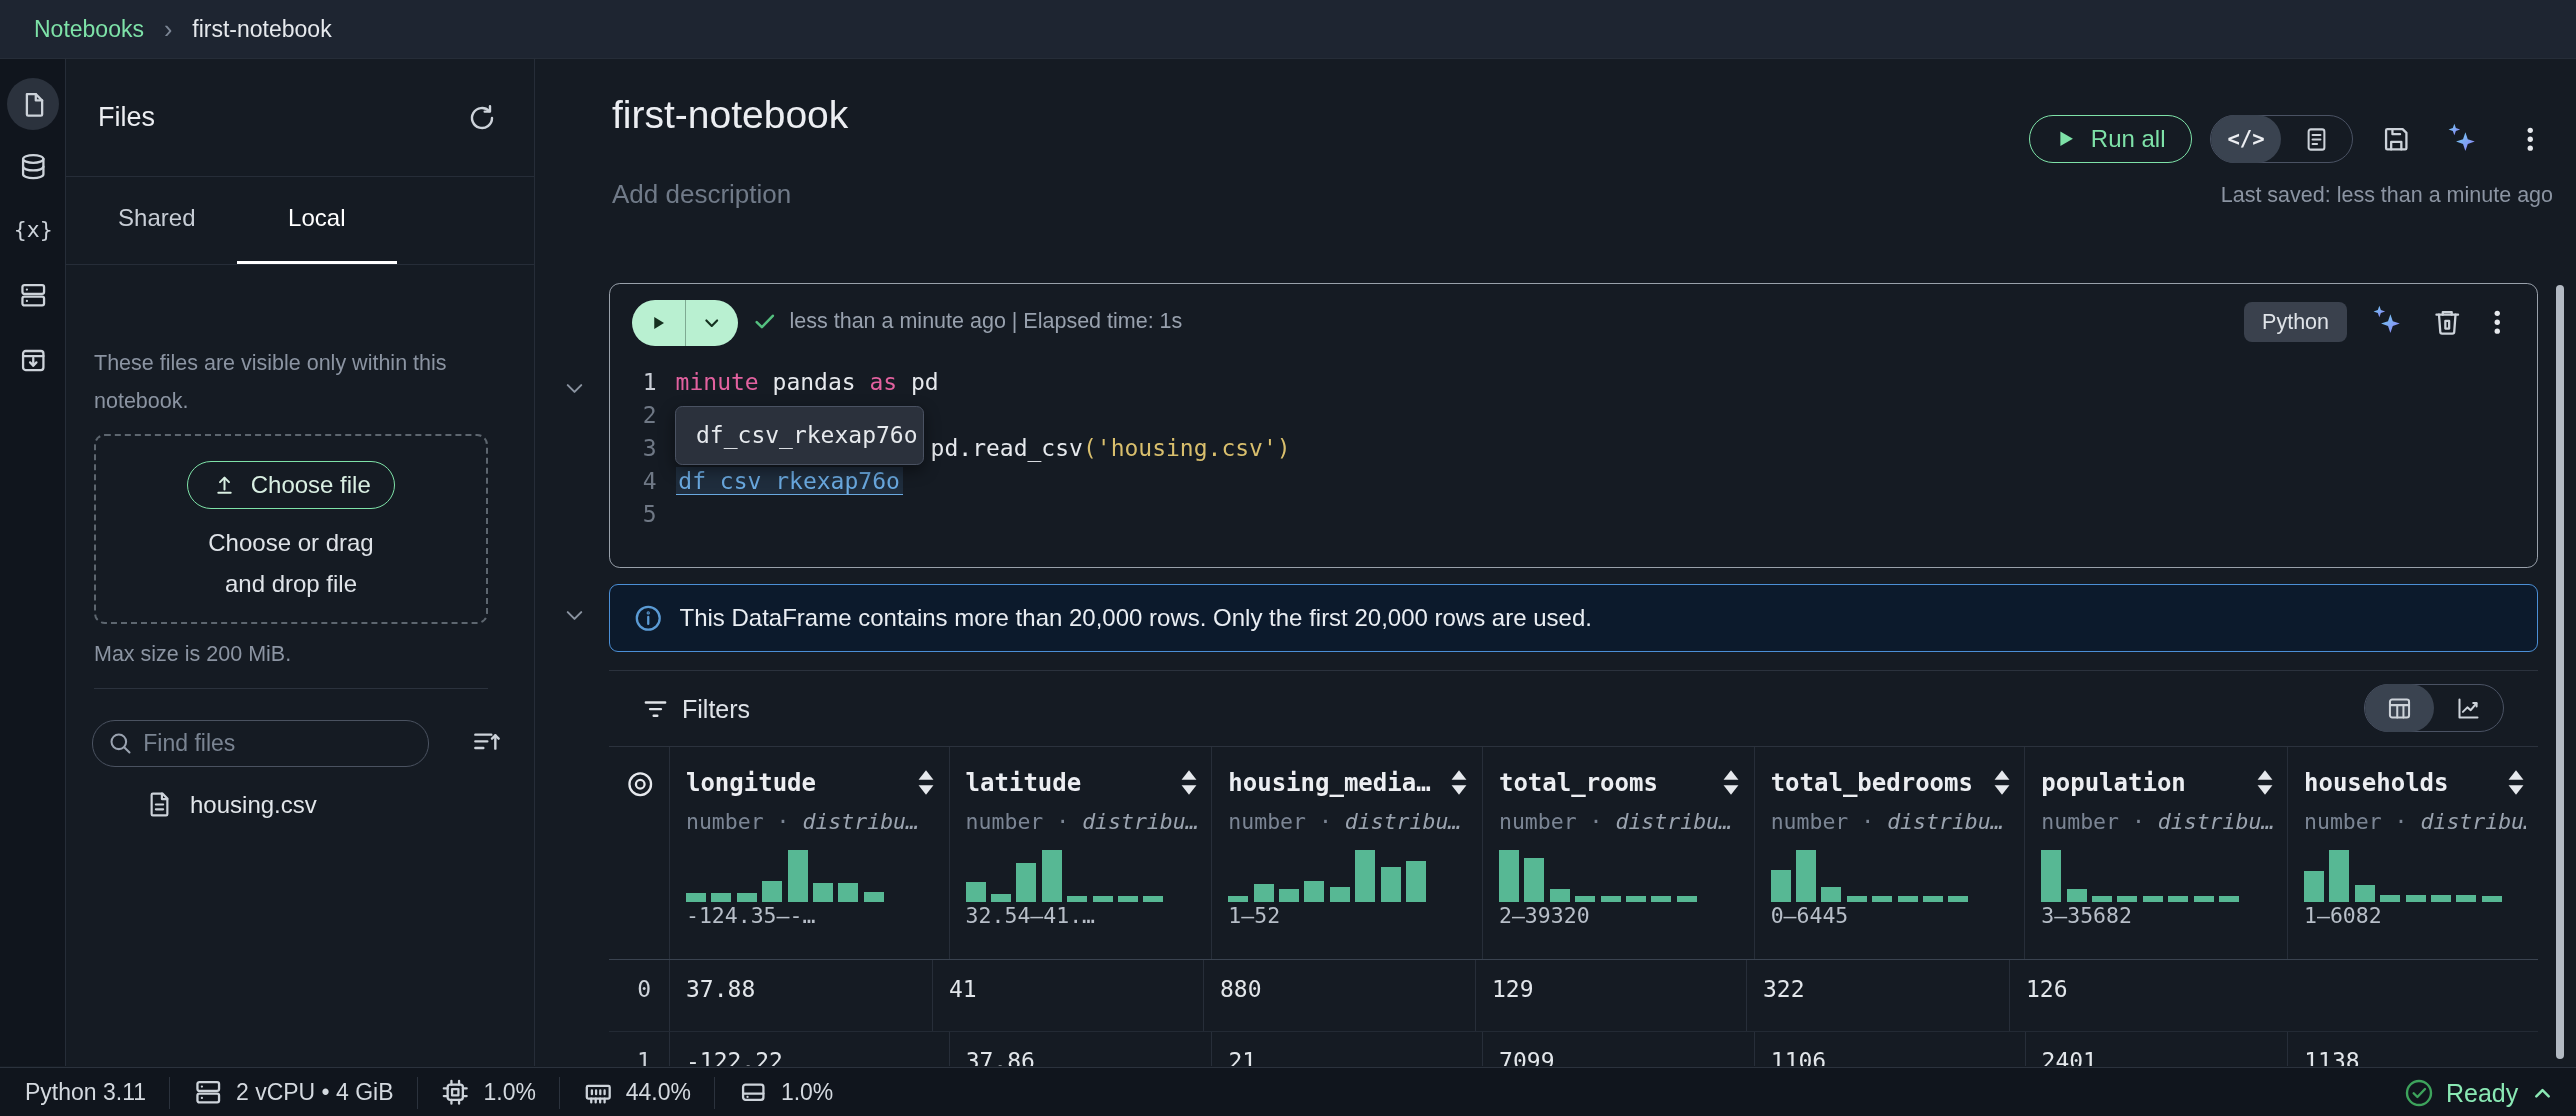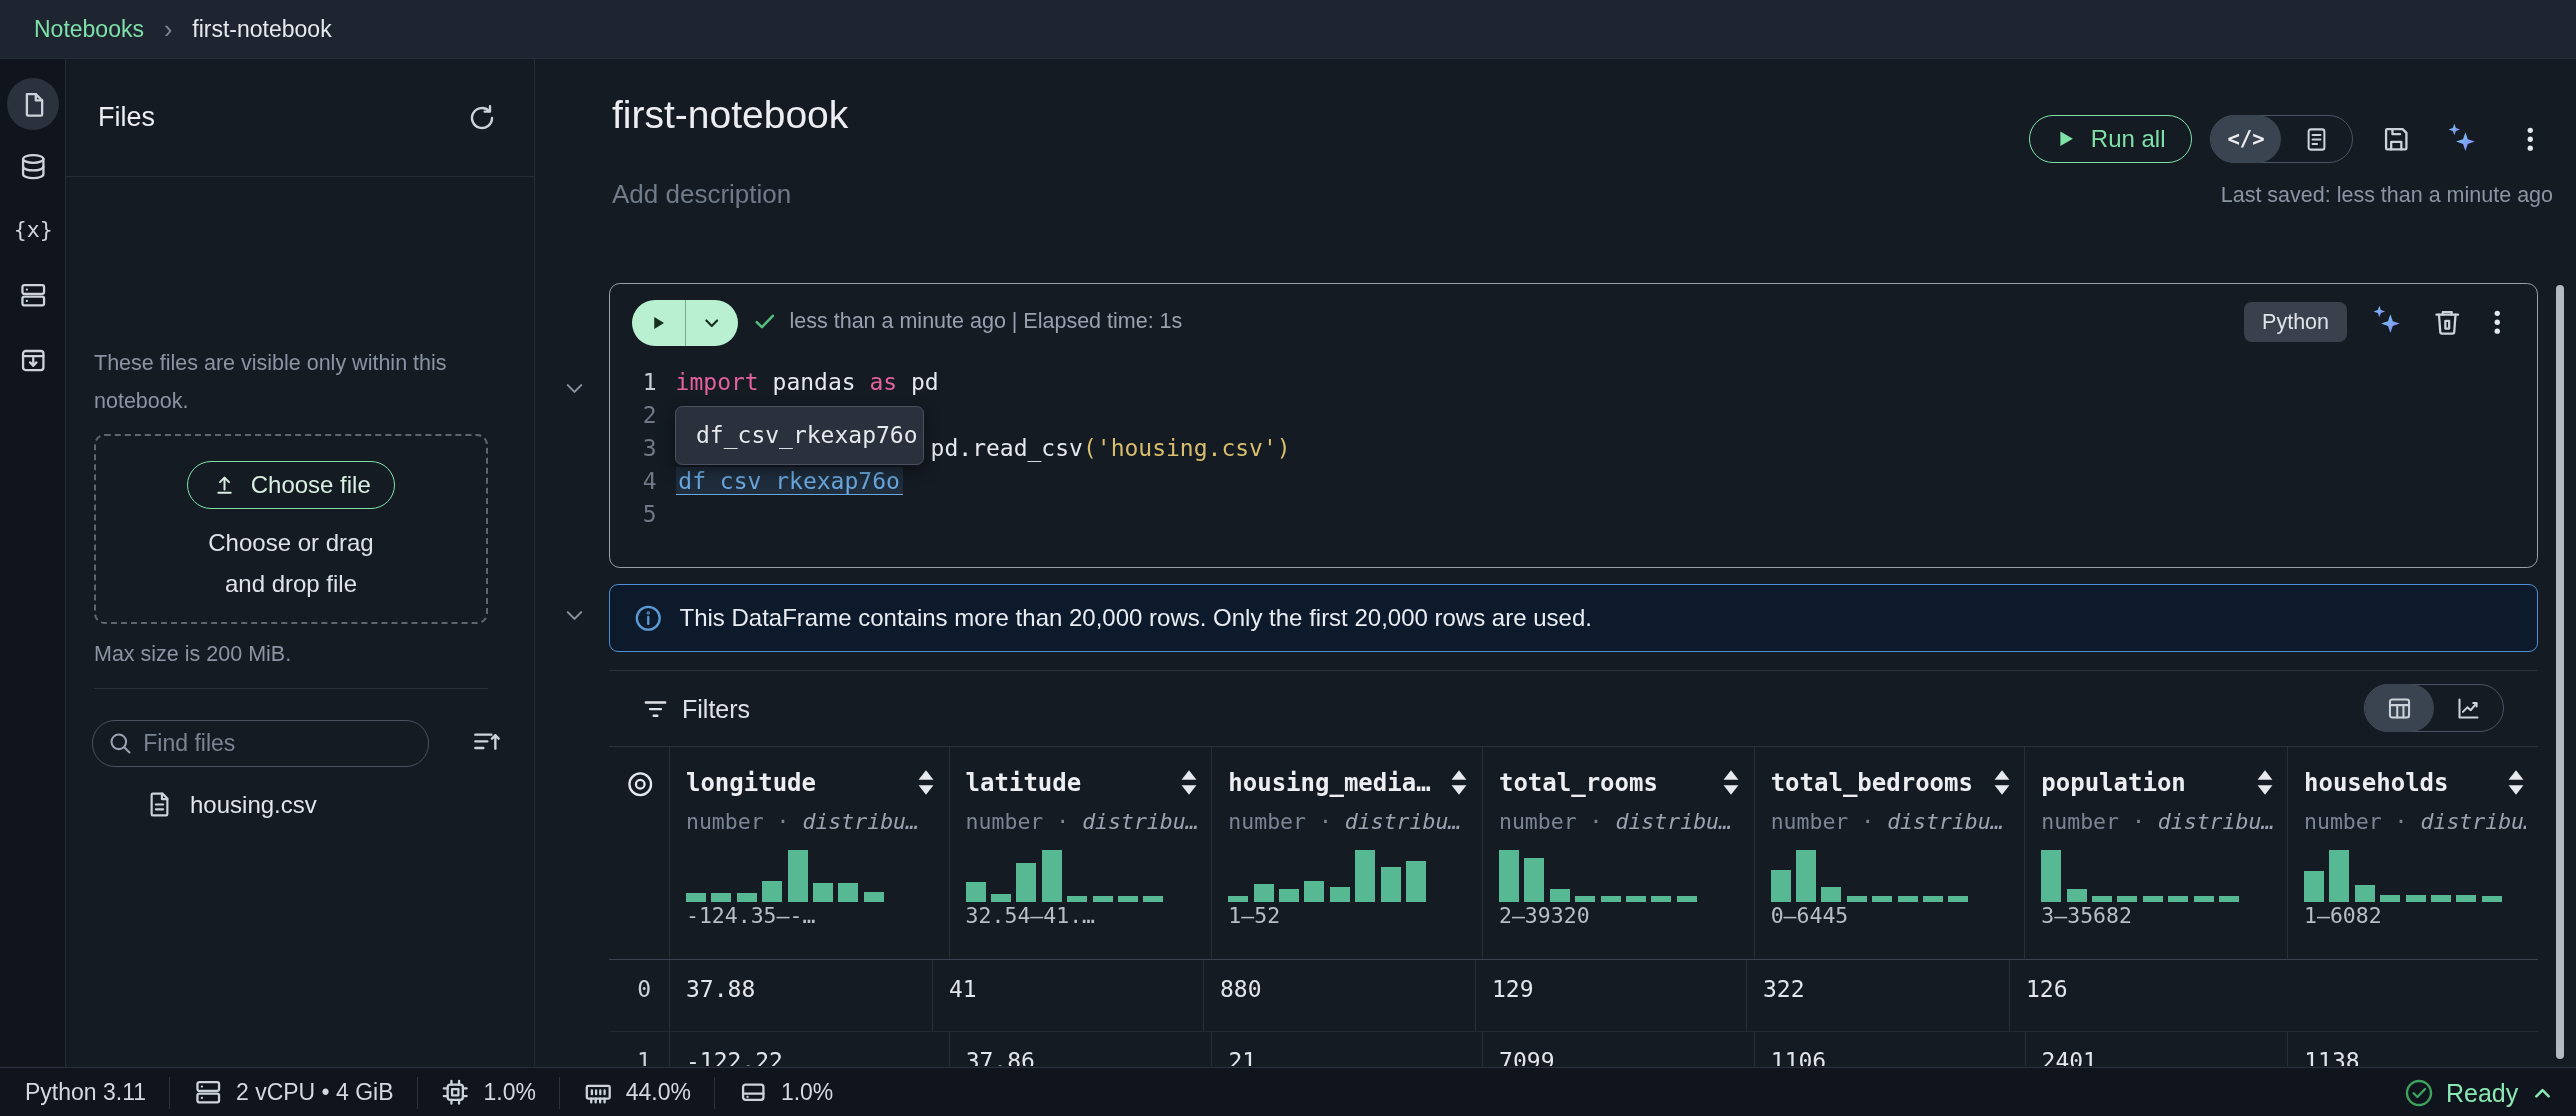--- a/index.html
+++ b/index.html
@@ -163,20 +163,24 @@
 <div id="files" class="abs">
   <div class="fp-head">
     <div class="fp-title">Files</div>
     <div class="fp-refresh">
       <svg width="32" height="32" viewBox="0 0 24 24" class="rail-ic">
           <path d="M19.5 12a7.5 7.5 0 1 1-2.1-5.2"></path>
           <path d="M18 3.2v4h-4"></path>
         </svg>
     </div>
   </div>
+  <div class="fp-tabs">
+    <div class="fp-tab">Shared</div>
+    <div class="fp-tab active">Local</div>
+  </div>
   <div class="fp-note">These files are visible only within this notebook.</div>
   <div class="dropzone">
     <div class="choose-btn">
       <svg width="27" height="27" viewBox="0 0 24 24" class="rail-ic" style="stroke:#d9efe2">
           <path d="M12 15.5V5.5"></path>
           <path d="M8 9l4-4 4 4"></path>
           <path d="M6.5 18.5h11"></path>
         </svg>
       <span>Choose file</span>
     </div>
@@ -315,21 +319,21 @@
   <div class="cell-ic3">
     <svg width="30.5" height="30.5" viewBox="0 0 24 24">
         <circle cx="12" cy="5" r="2.1" fill="#e6e9ed"></circle>
         <circle cx="12" cy="12" r="2.1" fill="#e6e9ed"></circle>
         <circle cx="12" cy="19" r="2.1" fill="#e6e9ed"></circle>
       </svg>
   </div>
   <div id="code-lines">
       <div class="code-line">
         <span class="lnum hot">1</span>
-        <span class="ltext"><span class="tok-keyword">import</span><span class="tok-plain"> pandas </span><span class="tok-keyword">as</span><span class="tok-plain"> pd</span></span>
+        <span class="ltext"><span class="tok-keyword">minute</span><span class="tok-plain"> pandas </span><span class="tok-keyword">as</span><span class="tok-plain"> pd</span></span>
       </div>
       <div class="code-line">
         <span class="lnum">2</span>
         <span class="ltext"></span>
       </div>
       <div class="code-line">
         <span class="lnum">3</span>
         <span class="ltext" style="padding-left: 274px;"><span class="tok-plain">pd.read_csv</span><span class="tok-paren">(</span><span class="tok-string">'housing.csv'</span><span class="tok-paren">)</span></span>
       </div>
       <div class="code-line">

